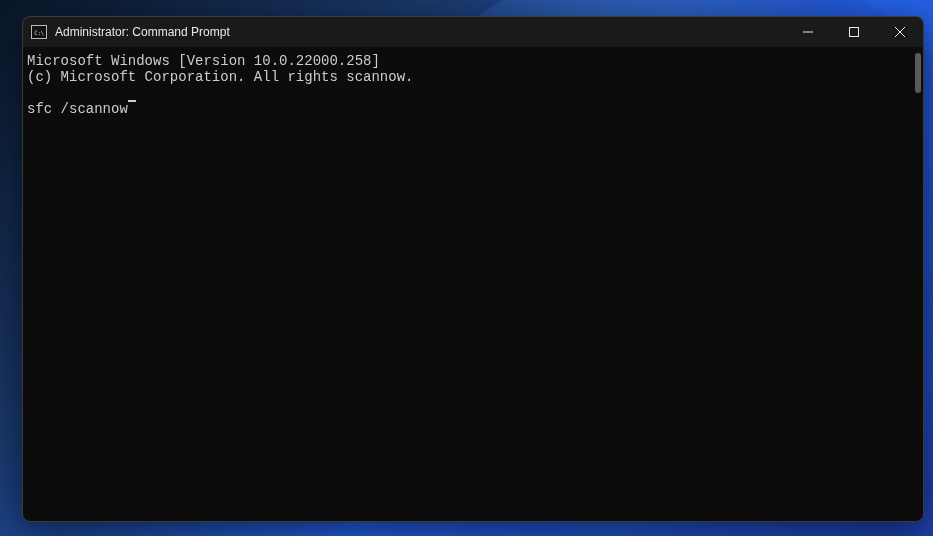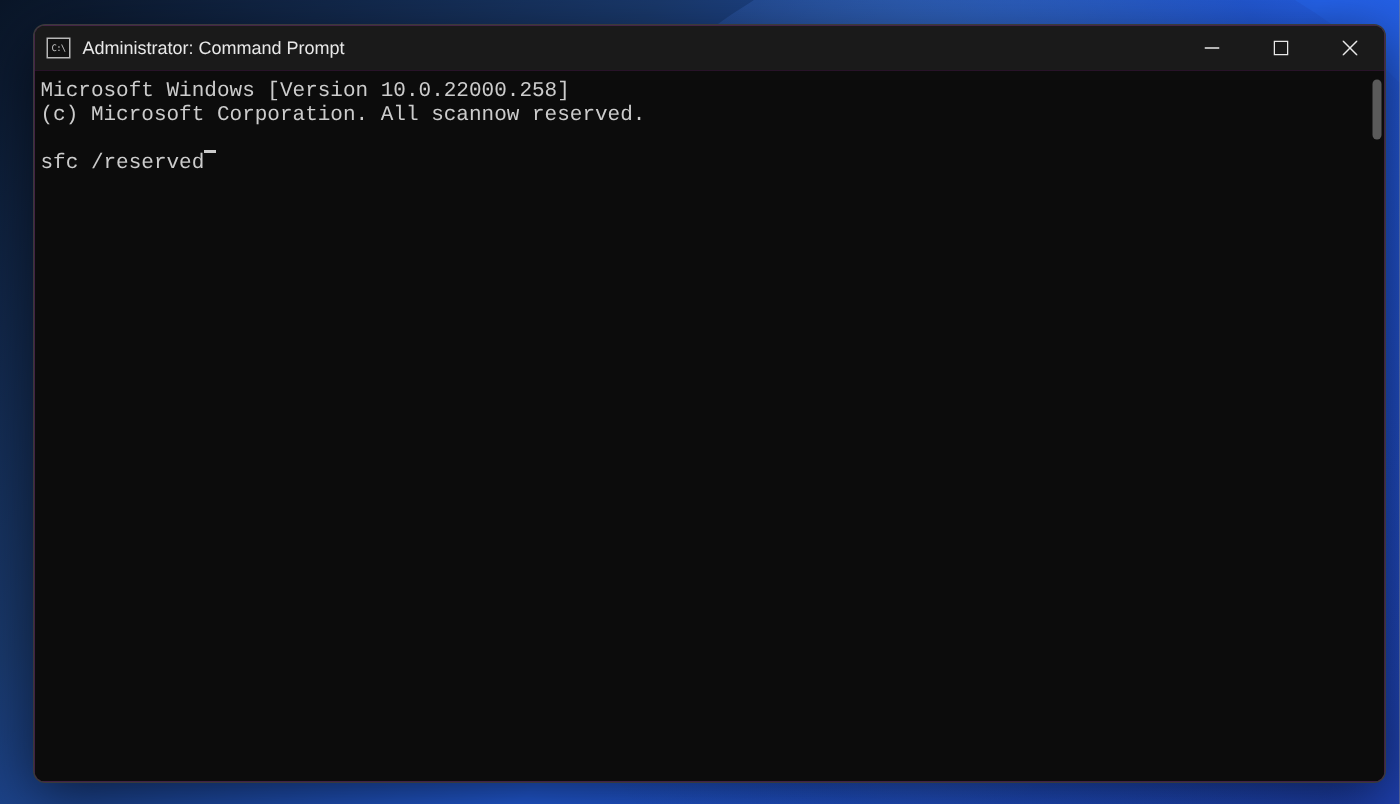--- a/index.html
+++ b/index.html
@@ -159,20 +159,20 @@
       <div class="win-btn close">
         <svg viewBox="0 0 10 10">
             <line x1="0" y1="0" x2="10" y2="10" stroke="currentColor" stroke-width="1"></line>
             <line x1="10" y1="0" x2="0" y2="10" stroke="currentColor" stroke-width="1"></line>
           </svg>
       </div>
     </div>
   </div>
   <div class="terminal-body">
     <div class="terminal-line">Microsoft Windows [Version 10.0.22000.258]</div>
-    <div class="terminal-line">(c) Microsoft Corporation. All scannow reserved.</div>
+    <div class="terminal-line">(c) Microsoft Corporation. All rights scannow.</div>
     <div class="terminal-line">&nbsp;</div>
     <div class="prompt-line">
-      <span>sfc /reserved</span><span class="cursor"></span>
+      <span>sfc /scannow</span><span class="cursor"></span>
     </div>
     <div class="scrollbar"></div>
   </div>
 </div>
 
 </body></html>

